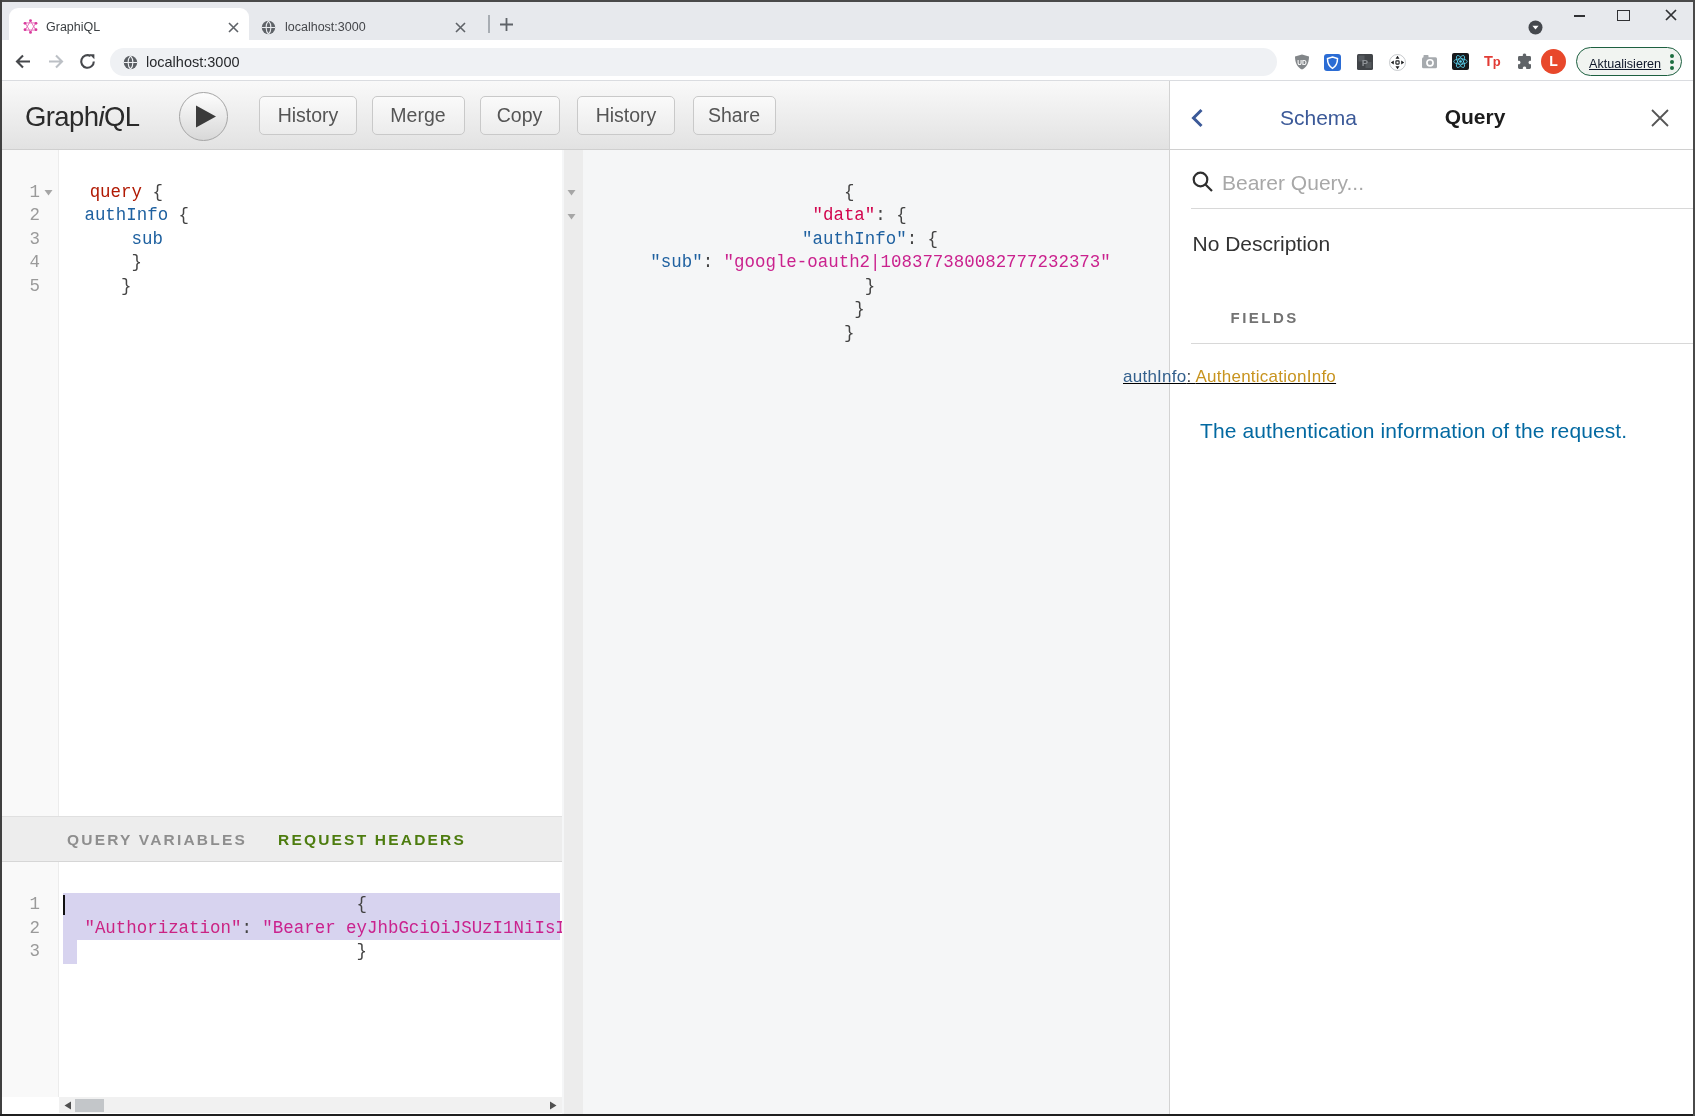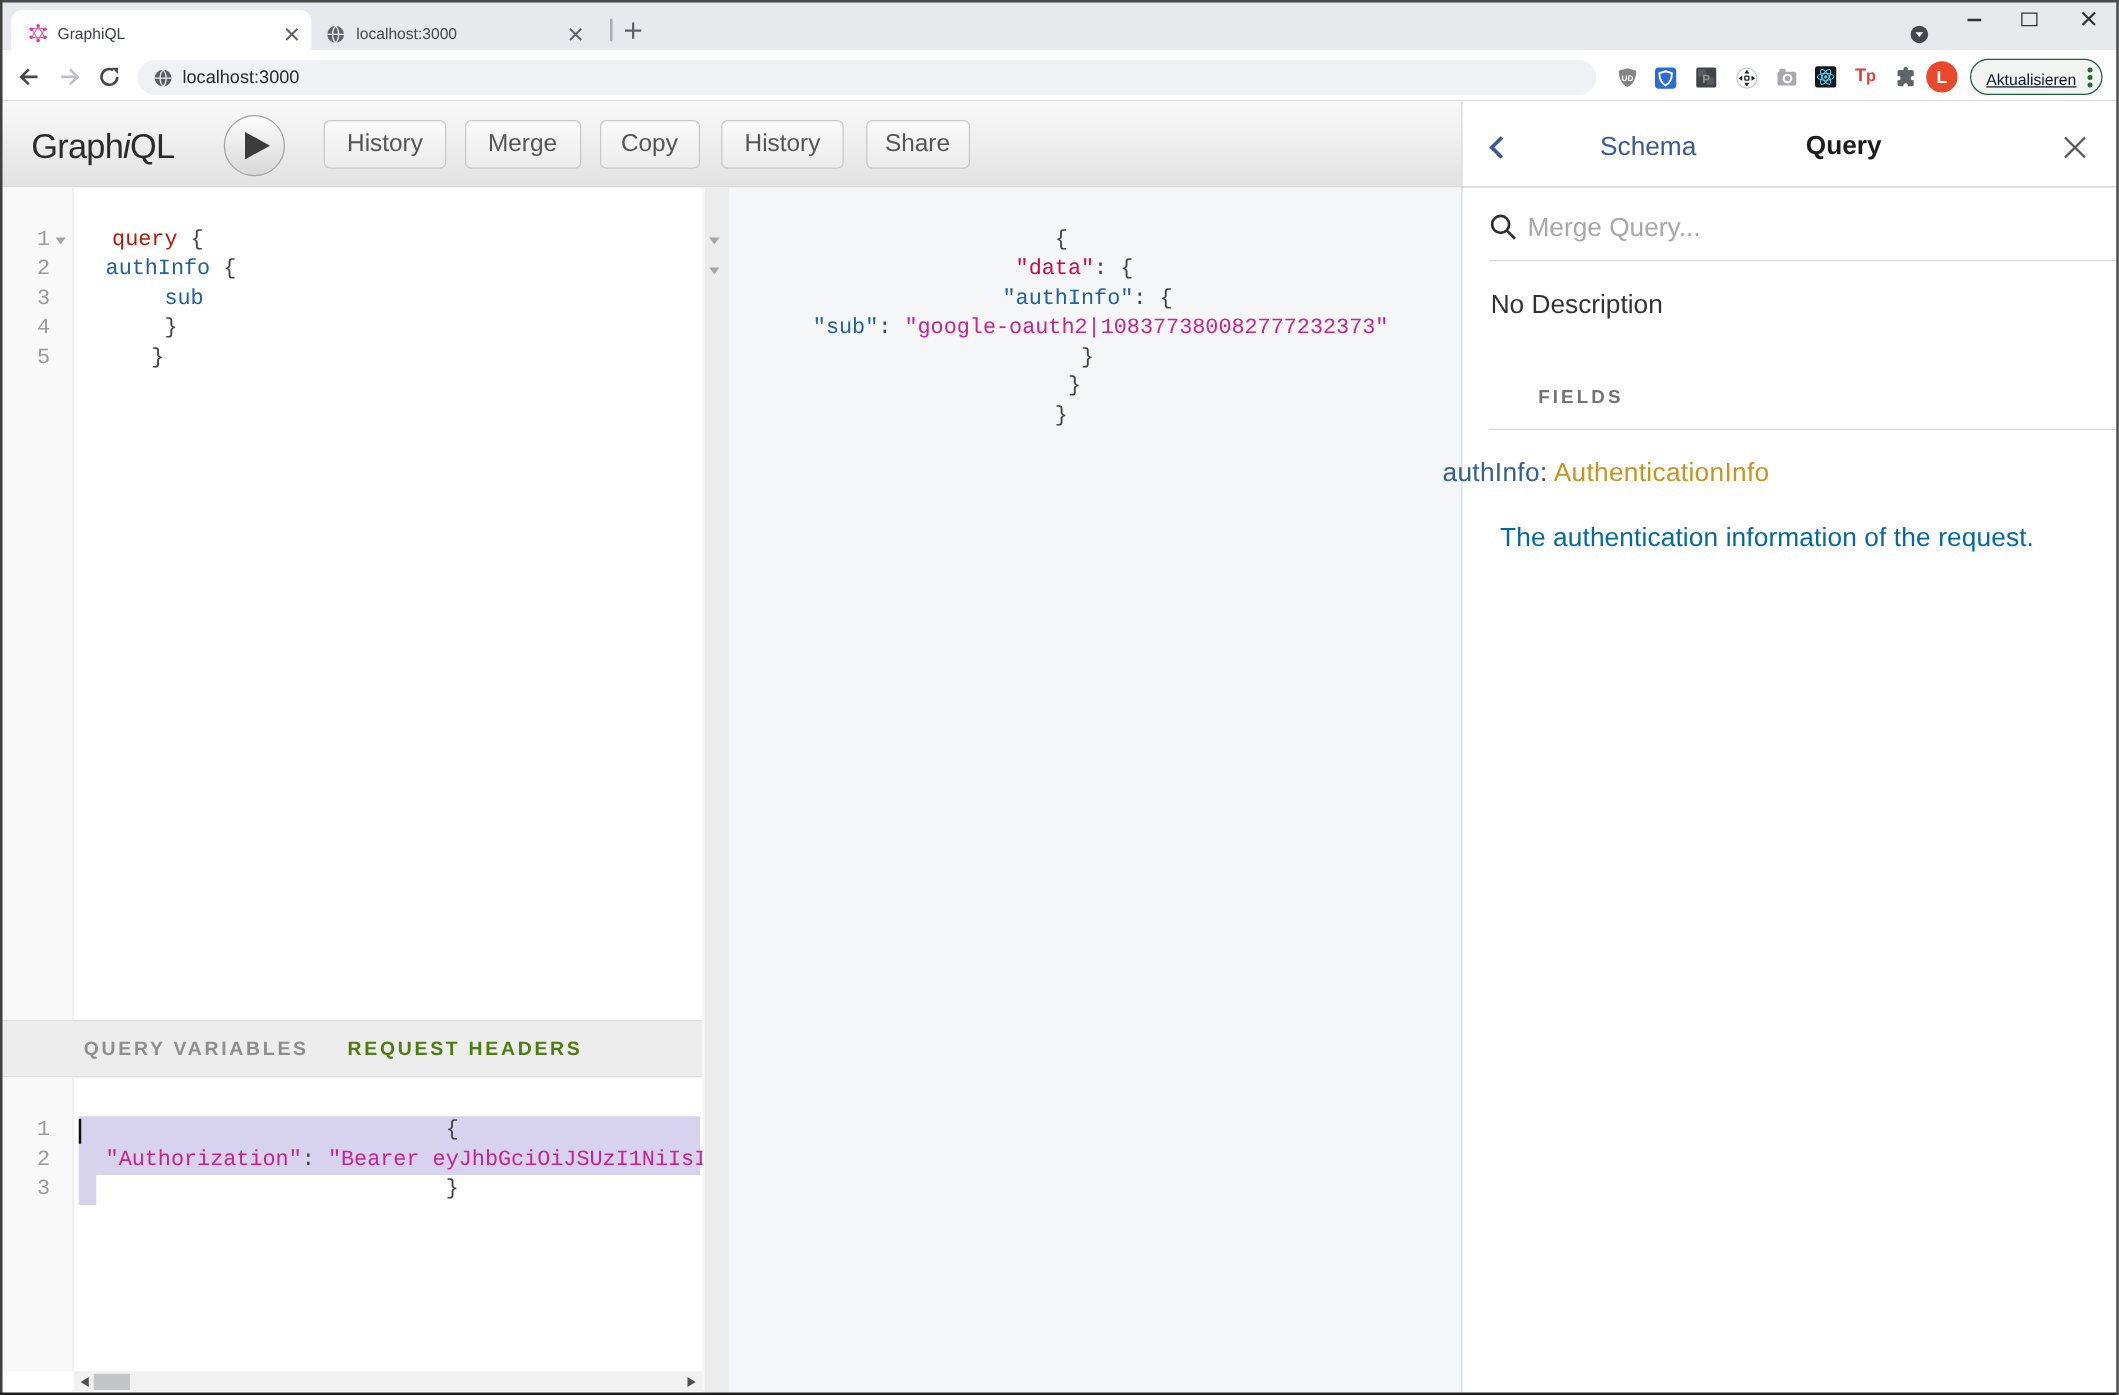--- a/index.html
+++ b/index.html
@@ -208,25 +208,25 @@
 <div class="abs" style="left:1280px;top:106px;font-size:21px;color:#3B5998;">Schema</div>
 <div class="abs" style="left:1419px;top:105px;width:112px;text-align:center;font-size:21px;font-weight:bold;color:#1c1c1c;">Query</div>
 <svg class="abs" style="left:1651px;top:109px;" width="18" height="18" viewBox="0 0 18 18">
   <path d="M1 1 L17 17 M17 1 L1 17" stroke="#555" stroke-width="1.8"></path>
 </svg>
 
 <svg class="abs" style="left:1192px;top:171px;" width="22" height="22" viewBox="0 0 22 22">
   <circle cx="8.5" cy="8.5" r="6.8" stroke="#2f2f2f" stroke-width="2.2" fill="none"></circle>
   <path d="M13.5 13.5 L20 20" stroke="#2f2f2f" stroke-width="2.2"></path>
 </svg>
-<div class="abs" style="left:1222px;top:171px;font-size:21px;color:#a8a8a8;">Merge Query...</div>
+<div class="abs" style="left:1222px;top:171px;font-size:21px;color:#a8a8a8;">Bearer Query...</div>
 <div class="abs" style="left:1191px;top:207.5px;width:502px;height:1px;background:#d8d8d8;"></div>
 
 <div class="abs" style="left:1192.5px;top:232px;font-size:21px;color:#333;">No Description</div>
 <div class="abs" style="left:1192.5px;top:309px;font-size:15px;font-weight:bold;letter-spacing:2.5px;color:#737373;margin-left:38px;">FIELDS</div>
 <div class="abs" style="left:1191px;top:342.5px;width:502px;height:1px;background:#d8d8d8;"></div>
-<div class="abs" style="left:1154px;top:367px;font-size:21px;letter-spacing:0.25px;"><span style="color:#33608d;">authInfo</span><span style="color:#444;">: </span><span style="color:#c8941f;">AuthenticationInfo</span></div>
+<div class="abs" style="left:1123px;top:367px;font-size:17px;letter-spacing:0.25px;text-decoration:underline;"><span style="color:#33608d;">authInfo</span><span style="color:#444;">: </span><span style="color:#c8941f;">AuthenticationInfo</span></div>
 <div class="abs" style="left:1200px;top:419px;font-size:21px;letter-spacing:0.1px;color:#0369a1;">The authentication information of the request.</div>
 
 <div class="abs" style="left:0;top:0;width:1695px;height:2px;background:#4a4a4a;"></div>
 <div class="abs" style="left:0;top:0;width:2px;height:1116px;background:#404040;"></div>
 <div class="abs" style="left:0;top:1114px;width:1695px;height:2px;background:#1f1f1f;"></div>
 <div class="abs" style="left:1693px;top:0;width:2px;height:1116px;background:#4a4a4a;"></div>
 
 </body></html>

